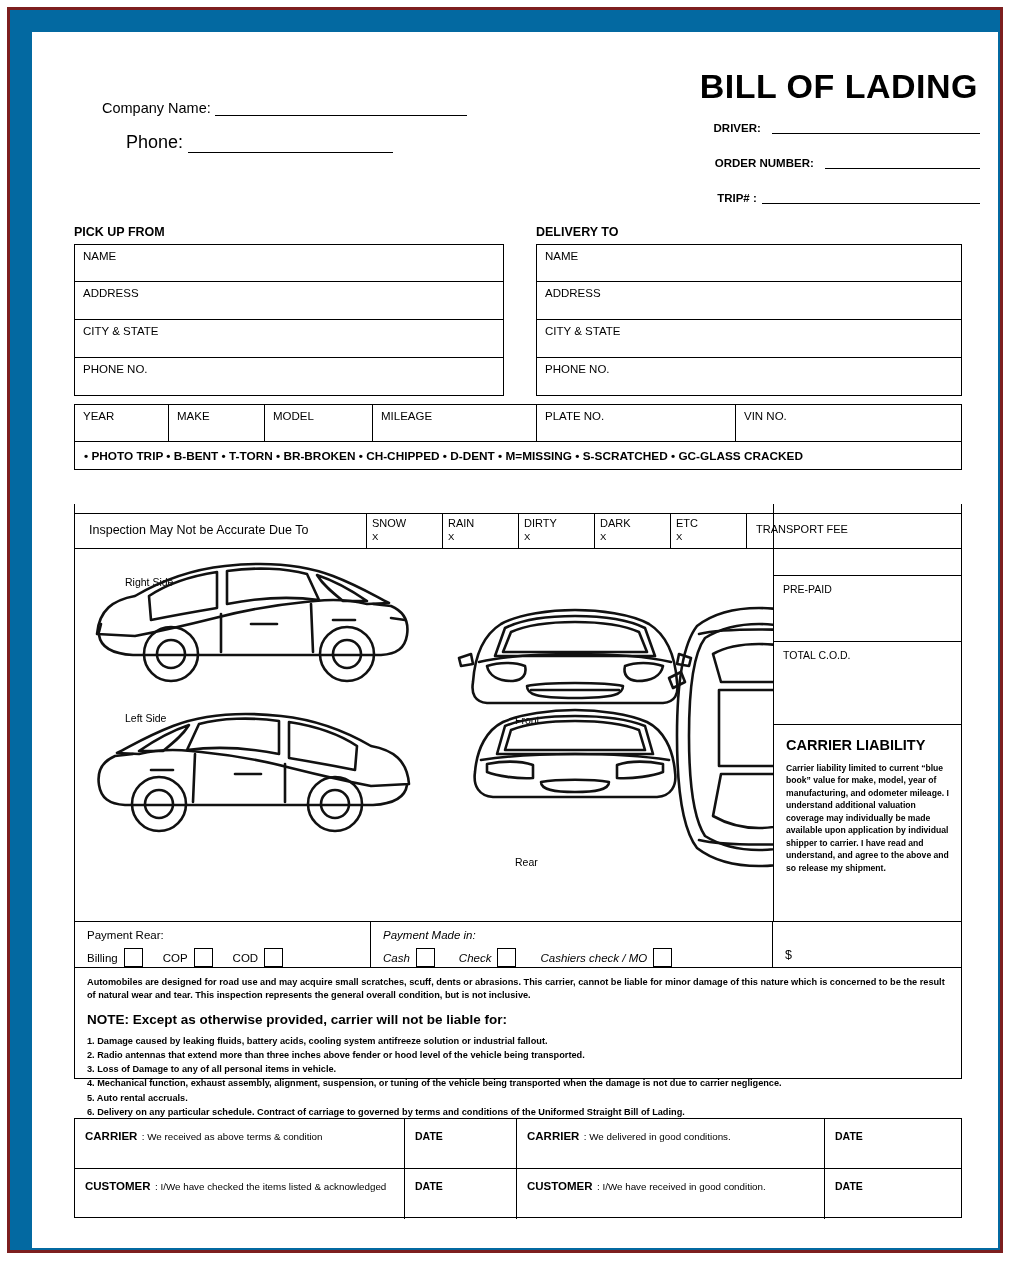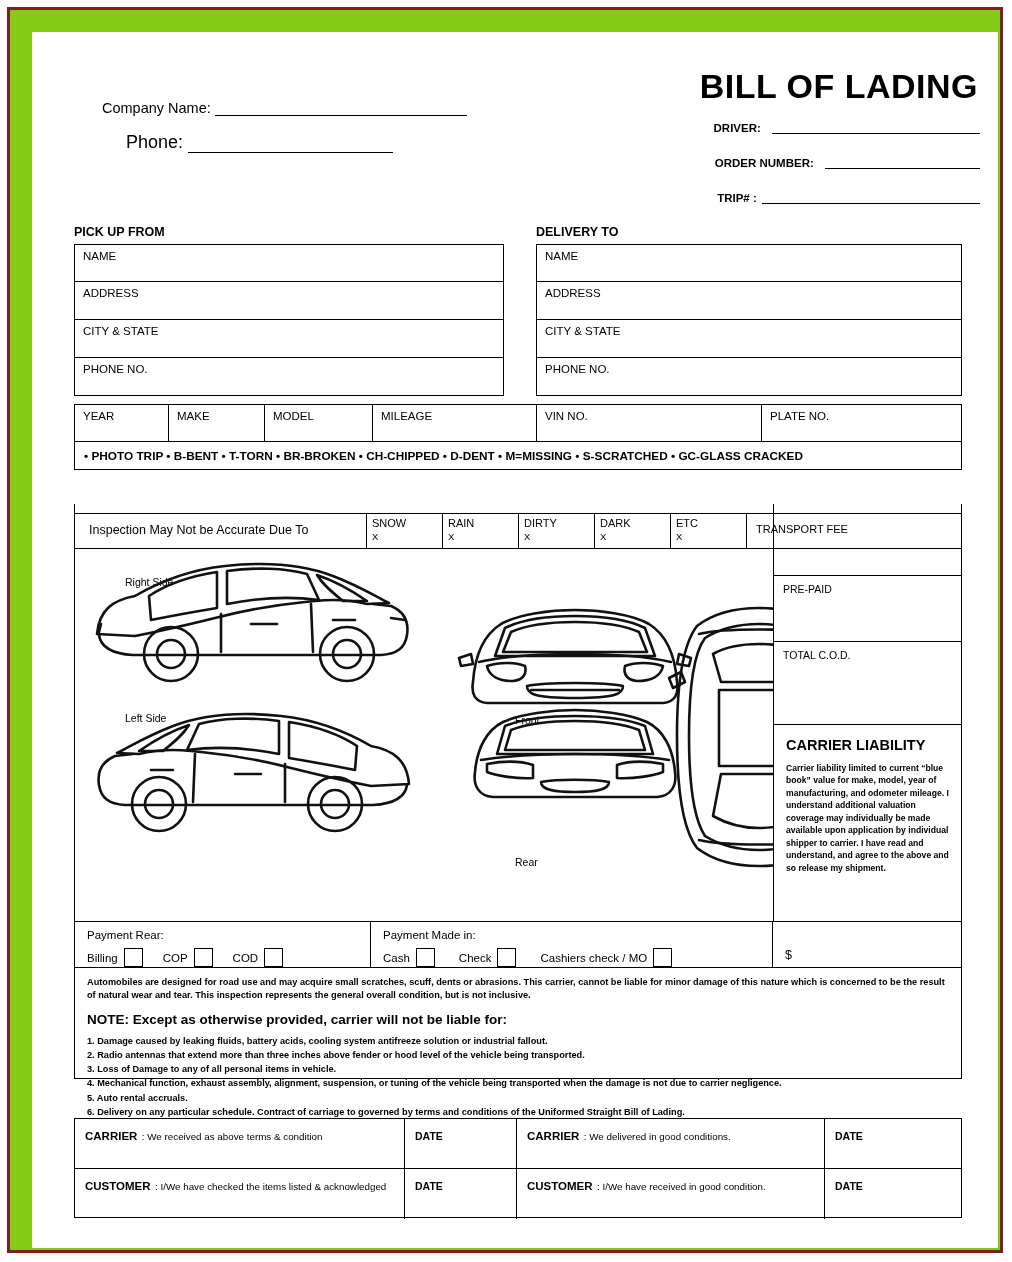--- a/index.html
+++ b/index.html
@@ -6,21 +6,21 @@
   body{
     width:1012px;height:1262px;
     background:#ffffff;
     font-family:"Liberation Sans", sans-serif;
     color:#000;
     position:relative;
     overflow:hidden;
   }
   .page-border{
     position:absolute;left:7px;top:7px;width:996px;height:1246px;
-    border:3px solid #7d1f1f;box-sizing:border-box;background:#84cc16;
+    border:3px solid #7d1f1f;box-sizing:border-box;background:#0369a1;
   }
   .sheet{
     position:absolute;left:22px;top:22px;width:966px;height:1216px;
     background:#fff;box-sizing:border-box;
   }
 
   
   .header{position:relative;height:180px;}
   .title{
     position:absolute;right:20px;top:35px;
@@ -76,21 +76,21 @@
   
   .fin{position:absolute;left:741px;top:472px;width:189px;}
   .fin .cell{border:1.4px solid #000;border-top:none;box-sizing:border-box;font-size:10.5px;padding:7px 0 0 9px;}
   .liab{position:absolute;left:741px;top:693px;width:189px;height:197px;border:1.4px solid #000;border-top:none;box-sizing:border-box;padding:12px 12px 0 12px;}
   .liab h3{margin:0 0 9px 0;font-size:14.5px;}
   .liab p{margin:0;font-size:8.6px;font-weight:bold;line-height:1.45;}
 
   
   .pay{position:absolute;left:42px;top:889px;width:888px;height:47px;border:1.4px solid #000;box-sizing:border-box;display:flex;}
   .pay .p1{width:296px;border-right:1.4px solid #000;box-sizing:border-box;position:relative;}
-  .pay .p2{width:402px;border-right:1.4px solid #000;box-sizing:border-box;position:relative;}
+  .pay .p2{width:402px;border-right:1.4px solid #000;box-sizing:border-box;position:relative;font-style:italic;}
   .pay .p3{flex:1;position:relative;}
   .pay .t{position:absolute;left:12px;top:7px;font-size:11.5px;}
   .pay .opts{position:absolute;left:12px;top:26px;font-size:11.5px;display:flex;align-items:center;gap:6px;}
   .cb{display:inline-block;width:17px;height:17px;border:1.6px solid #000;vertical-align:middle;}
   .dollar{position:absolute;left:12px;top:26px;font-size:12.5px;}
 
   
   .notes{position:absolute;left:42px;top:935px;width:888px;height:112px;border:1.4px solid #000;box-sizing:border-box;padding:8px 12px 0 12px;}
   .notes .intro{font-size:9.2px;font-weight:bold;line-height:1.45;}
   .notes h4{margin:9px 0 7px 0;font-size:13.5px;}
@@ -161,22 +161,22 @@
       <div class="box">ADDRESS</div>
       <div class="box">CITY &amp; STATE</div>
       <div class="box">PHONE NO.</div>
     </div>
 
     <div class="vrow">
       <div class="c" style="width:94px;">YEAR</div>
       <div class="c" style="width:96px;">MAKE</div>
       <div class="c" style="width:108px;">MODEL</div>
       <div class="c" style="width:164px;">MILEAGE</div>
+      <div class="c" style="width:199px;">PLATE NO.</div>
       <div class="c" style="flex:1;">VIN NO.</div>
-      <div class="c" style="width:199px;">PLATE NO.</div>
     </div>
 
     <div class="legend">• PHOTO TRIP • B-BENT • T-TORN • BR-BROKEN • CH-CHIPPED • D-DENT • M=MISSING • S-SCRATCHED • GC-GLASS CRACKED</div>
 
     <div class="insp">
       <div class="lab">Inspection May Not be Accurate Due To</div>
       <div class="cond">
         <span>SNOW</span>
         <span class="x">X</span>
       </div>

